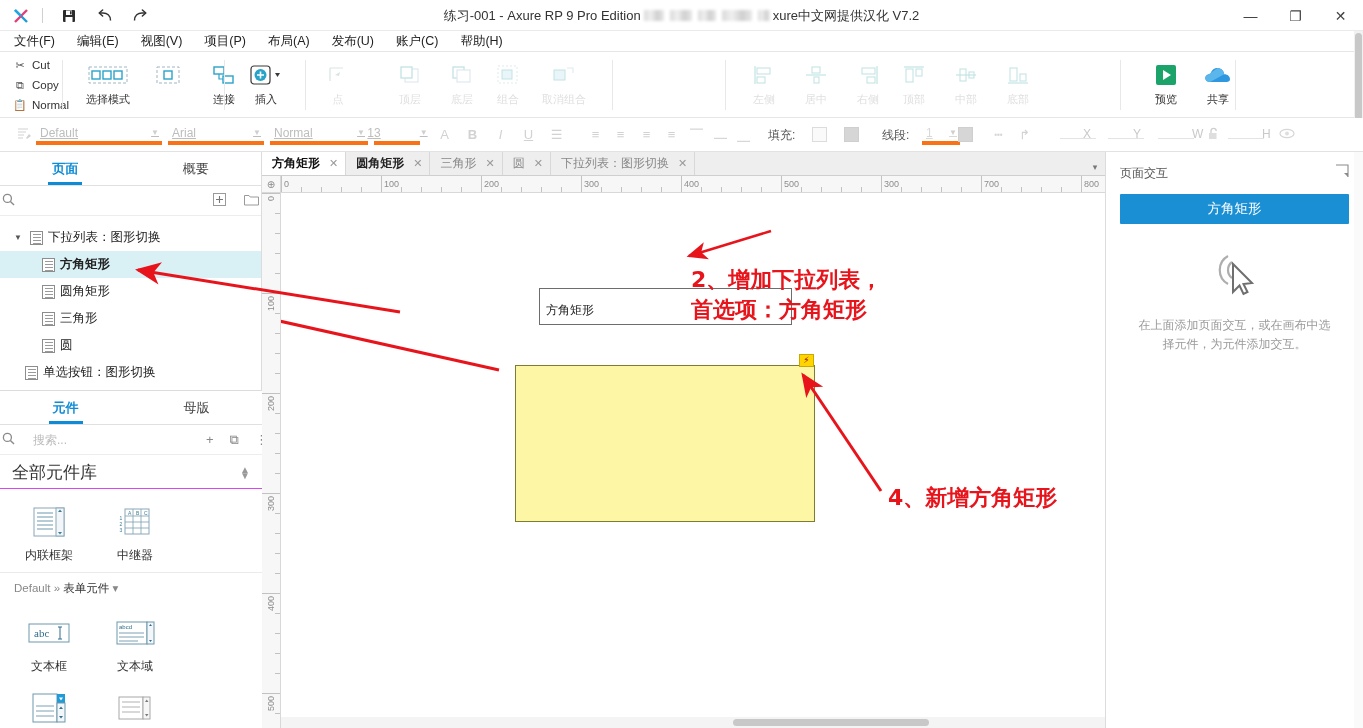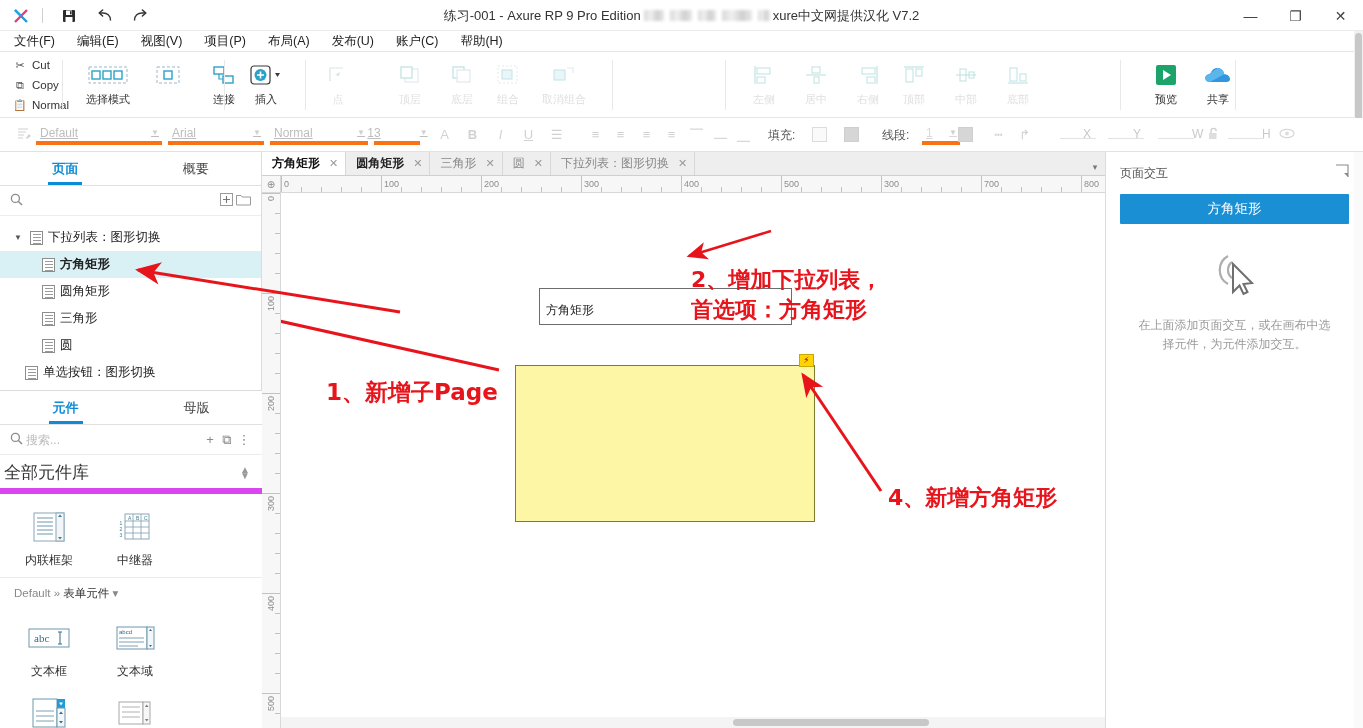--- a/index.html
+++ b/index.html
@@ -129,22 +129,22 @@
   .ptab {
     flex: 1; display: flex; align-items: center; justify-content: center;
     font-size: 13px; color: #444; cursor: pointer; position: relative;
   }
   .ptab.active { color: #0d8bd6; font-weight: bold; }
   .ptab.active:after {
     content: ''; position: absolute; bottom: 0; left: 50%; transform: translateX(-50%);
     width: 34px; height: 3px; background: #0d8bd6;
   }
   .searchrow {
-    display: flex; align-items: center; height: 30px; padding: 0 10px;
-    border-bottom: 1px solid #ededed; gap: 1px;
+    display: flex; align-items: center; height: 30px; padding: 0 2px;
+    border-bottom: 1px solid #ededed; gap: 16px;
   }
   .searchrow .si { color: #8a8a8a; font-size: 12px; }
   .searchrow .sinput {
     flex: 1; border: none; outline: none; font-size: 12px; color: #333;
     background: transparent; font-family: inherit;
   }
   .searchrow .sinput::placeholder { color: #bcbcbc; }
   .srow-icn { color: #888; font-size: 13px; cursor: pointer; width: 16px; text-align: center;}
 
   .tree { padding-top: 8px; height: 168px; overflow: hidden; }
@@ -162,21 +162,21 @@
     content:''; position: absolute; left: 2px; top: 2px; width: 8px; height: 1px;
     background: #9a9a9a; box-shadow: 0 3px 0 #9a9a9a, 0 6px 0 #9a9a9a, 0 9px 0 #9a9a9a;
   }
 
   .libpanel {
     position: absolute; top: 390px; left: 0; width: 262px; height: 338px; background: #fff;
     border-top: 1px solid #dcdcdc;
   }
   .libhdr {
     display: flex; align-items: center; justify-content: space-between;
-    padding: 6px 12px 4px 4px; border-bottom: 6px solid #d946ef;
+    padding: 6px 12px 4px 12px; border-bottom: 1px solid #d946ef;
   }
   .libhdr .t { font-size: 17px; color: #333; }
   .libhdr .sorter { font-size: 10px; color: #999; cursor: pointer; line-height: 6px;}
   .widgrid {
     display: flex; flex-wrap: wrap; padding: 8px 0 0 0;
   }
   .widget {
     width: 86px; display: flex; flex-direction: column; align-items: center;
     gap: 6px; padding: 6px 0 8px 0; cursor: pointer;
   }
@@ -999,21 +999,20 @@
           </marker>
         </defs>
 
         <line x1="218" y1="177" x2="-60" y2="115" stroke="#e8141c" stroke-width="3" marker-end="url(#ah)"></line>
 
         <line x1="490" y1="38" x2="408" y2="63" stroke="#e8141c" stroke-width="2.6" marker-end="url(#ah)"></line>
 
         <line x1="600" y1="298" x2="522" y2="182" stroke="#e8141c" stroke-width="3" marker-end="url(#ah)"></line>
       </svg>
 
-      <div class="anno anno1">1、新增子Page</div>
       <div class="anno anno2">2、增加下拉列表，
 首选项：方角矩形</div>
       <div class="anno anno3">4、新增方角矩形</div>
     </div>
 
     <div class="hscroll">
       <div class="thumb"></div>
     </div>
   </div>
 

